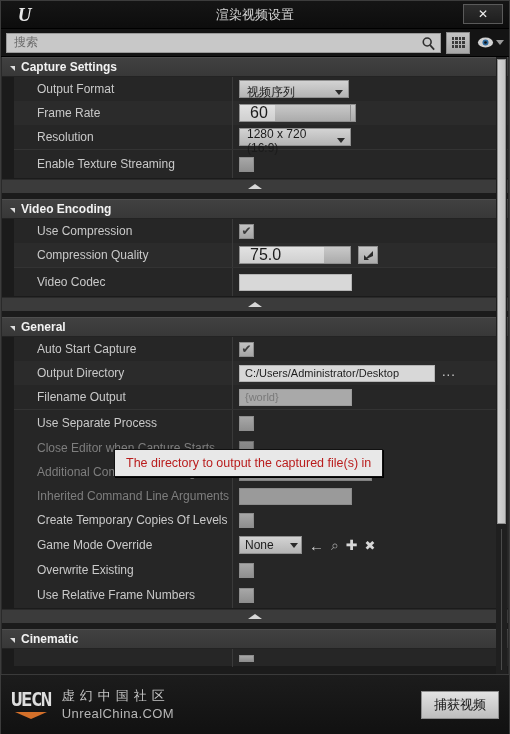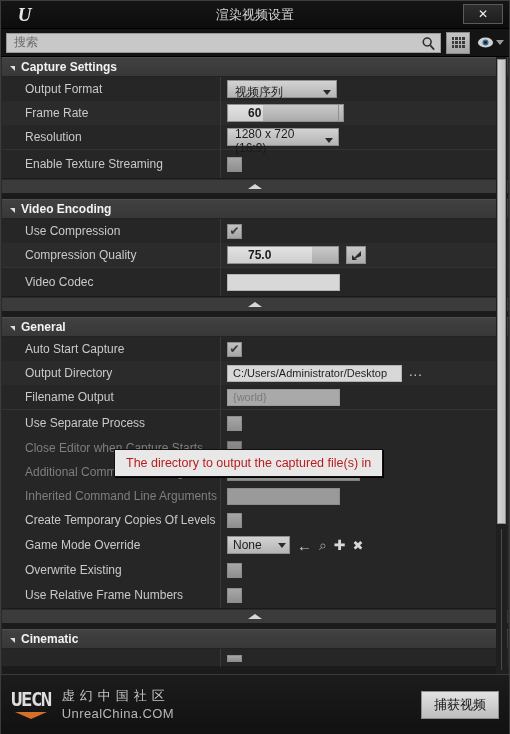--- a/index.html
+++ b/index.html
@@ -110,21 +110,21 @@
     color: #f2f2f2; font-size: 12px; font-weight: bold;
     cursor: pointer;
   }
   .tri-dn {
     width: 0; height: 0;
     border-left: 5px solid transparent;
     border-top: 5px solid #dcdcdc;
     margin-top: 2px;
   }
 
-  .group { background: #262626; border-bottom: 1px solid #1b1b1b; }
+  .group { background: #262626; border-bottom: 1px solid #1b1b1b; margin-left: 12px; }
   .row {
     display: flex; align-items: center;
     height: 24px;
     position: relative;
   }
   .row.alt { background: #2b2b2b; }
   .row-label {
     width: 218px; padding-left: 23px;
     color: #c9c9c9; font-size: 12px;
     white-space: nowrap; overflow: hidden;
@@ -155,22 +155,22 @@
     background: linear-gradient(#c9c9c9, #ababab);
     border: 1px solid #8f8f8f;
     display: flex; align-items: center;
     position: relative; cursor: text;
   }
   .spin .fill {
     position: absolute; left: 0; top: 0; bottom: 0;
     background: linear-gradient(#e2e2e2, #cfcfcf);
   }
   .spin .txt {
-    position: relative; padding-left: 20px;
-    color: #1c1c1c; font-size: 12px; font-weight: bold;
+    position: relative; padding-left: 10px;
+    color: #1c1c1c; font-size: 16px;
   }
   .reset-btn {
     width: 20px; height: 18px;
     background: linear-gradient(#c9c9c9, #acacac);
     border: 1px solid #8f8f8f;
     display: flex; align-items: center; justify-content: center;
     cursor: pointer;
   }
   .checkbox {
     width: 15px; height: 15px;
@@ -439,21 +439,21 @@
         <div class="row-label">Auto Start Capture</div>
         <div class="row-val">
           <div class="checkbox">
             <span class="tick">✔</span>
           </div>
         </div>
       </div>
       <div class="row alt">
         <div class="row-label">Output Directory</div>
         <div class="row-val">
-          <div class="textfield pathfield" style="width:175px">
+          <div class="textfield pathfield" style="width:196px">
             <span>C:/Users/Administrator/Desktop</span>
           </div>
           <span class="ellipsis-btn">...</span>
         </div>
       </div>
       <div class="row">
         <div class="row-label">Filename Output</div>
         <div class="row-val">
           <div class="textfield" style="width:113px;background:#a9a9a9;color:#7a7a7a">
             <span>{world}</span>

